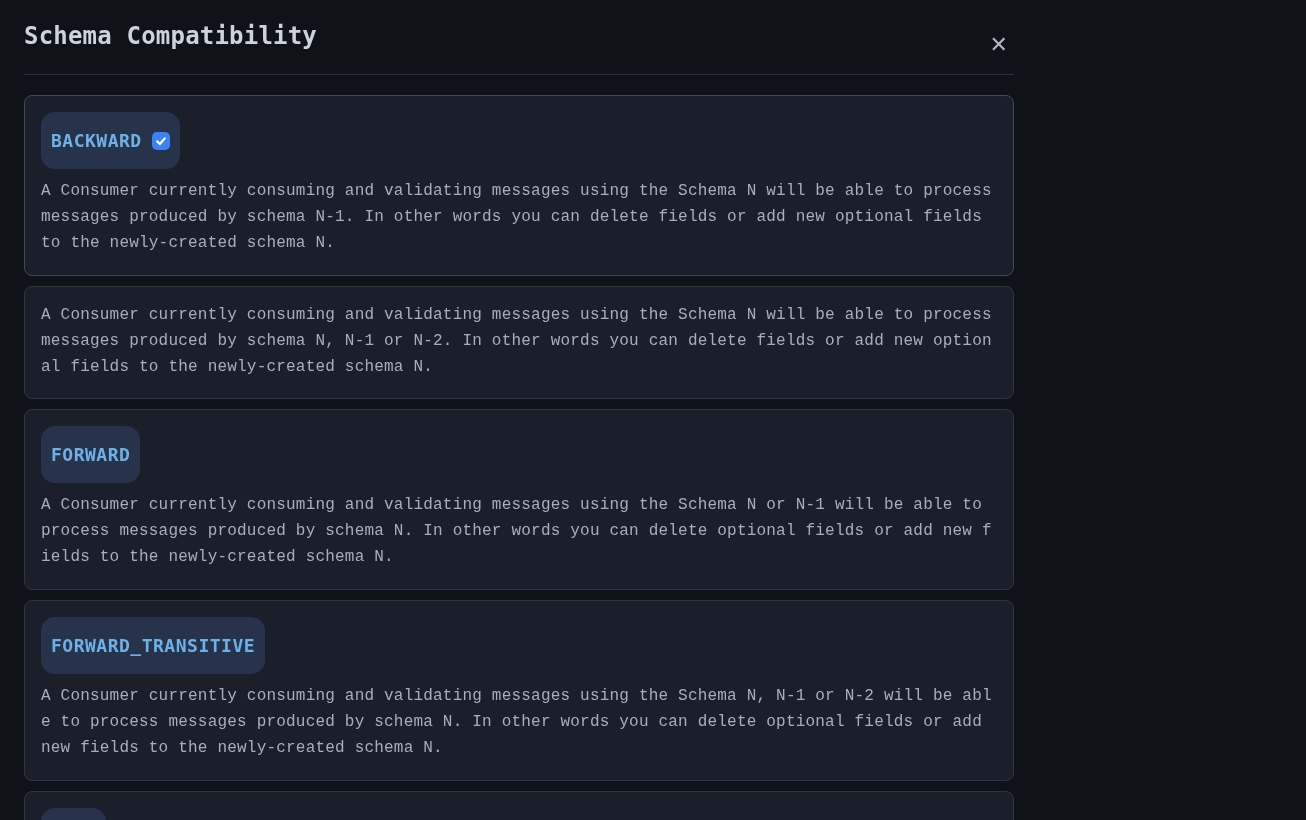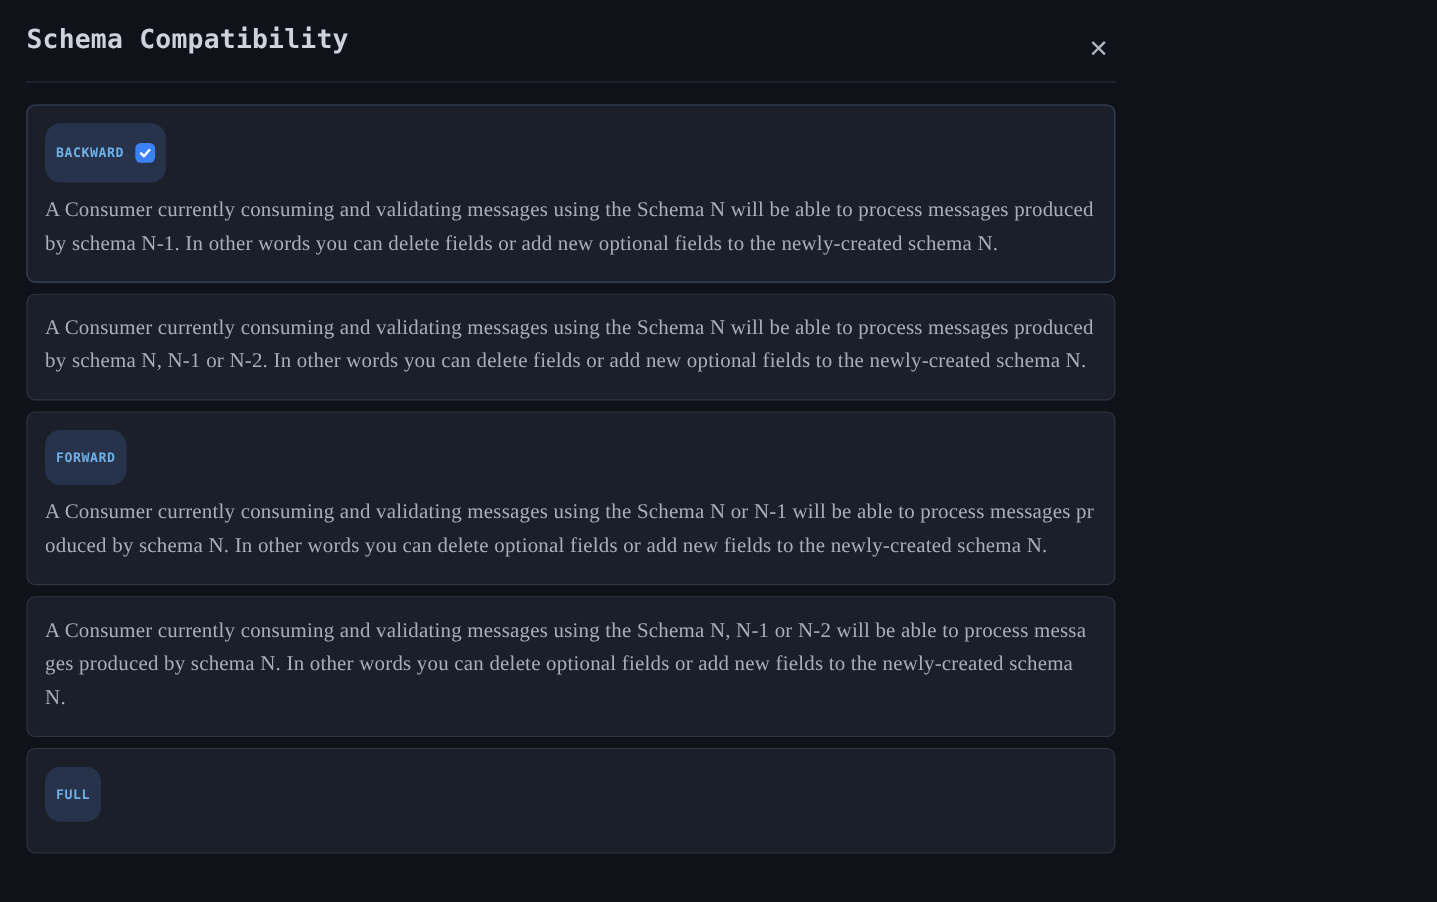--- a/index.html
+++ b/index.html
@@ -61,40 +61,40 @@
   }
   .option-card.selected { border-color: #3b4a63; }
 
   .chip {
     display: inline-flex;
     align-items: center;
     gap: 10px;
     background: #26334a;
     color: #6fb0e8;
     font-family: ui-monospace, SFMono-Regular, Menlo, Consolas, monospace;
-    font-size: 12px;
+    font-size: 18px;
     font-weight: 700;
     letter-spacing: 0.5px;
     padding: 18px 10px;
     border-radius: 14px;
     margin-bottom: 10px;
   }
   .check-badge {
     display: inline-flex;
     align-items: center;
     justify-content: center;
     width: 18px;
     height: 18px;
     background: #3b82f6;
     border-radius: 5px;
   }
   .check-badge svg { width: 12px; height: 12px; display: block; }
   .desc {
-    font-family: Liberation Serif, serif;
-    font-size: 19px;
+    font-family: Liberation Mono, monospace;
+    font-size: 16px;
     line-height: 1.62;
     color: #a8afbb;
     letter-spacing: 0.2px;
     word-break: break-all;
   }
 </style>
 </head>
 <body>
 
 <div class="viewport">
@@ -111,18 +111,20 @@
           <span class="check-badge">
             <svg viewBox="0 0 16 16" fill="none" stroke="#ffffff" stroke-width="3" stroke-linecap="round" stroke-linejoin="round">
               <polyline points="3,8.5 6.5,12 13,4.5"></polyline>
             </svg>
           </span>
         </span><div class="desc">A Consumer currently consuming and validating messages using the Schema N will be able to process messages produced by schema N-1. In other words you can delete fields or add new optional fields to the newly-created schema N.</div></div>
       <div class="option-card"><div class="desc">A Consumer currently consuming and validating messages using the Schema N will be able to process messages produced by schema N, N-1 or N-2. In other words you can delete fields or add new optional fields to the newly-created schema N.</div></div>
       <div class="option-card"><span class="chip">
           <span>FORWARD</span>
         </span><div class="desc">A Consumer currently consuming and validating messages using the Schema N or N-1 will be able to process messages produced by schema N. In other words you can delete optional fields or add new fields to the newly-created schema N.</div></div>
-      <div class="option-card"><div class="desc">A Consumer currently consuming and validating messages using the Schema N, N-1 or N-2 will be able to process messages produced by schema N. In other words you can delete optional fields or add new fields to the newly-created schema N.</div></div>
+      <div class="option-card"><span class="chip">
+          <span>FORWARD_TRANSITIVE</span>
+        </span><div class="desc">A Consumer currently consuming and validating messages using the Schema N, N-1 or N-2 will be able to process messages produced by schema N. In other words you can delete optional fields or add new fields to the newly-created schema N.</div></div>
       <div class="option-card"><span class="chip">
           <span>FULL</span>
         </span></div>
     </div>
 </div>
 
 </body></html>

